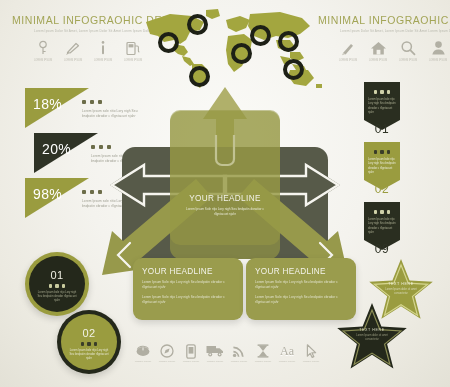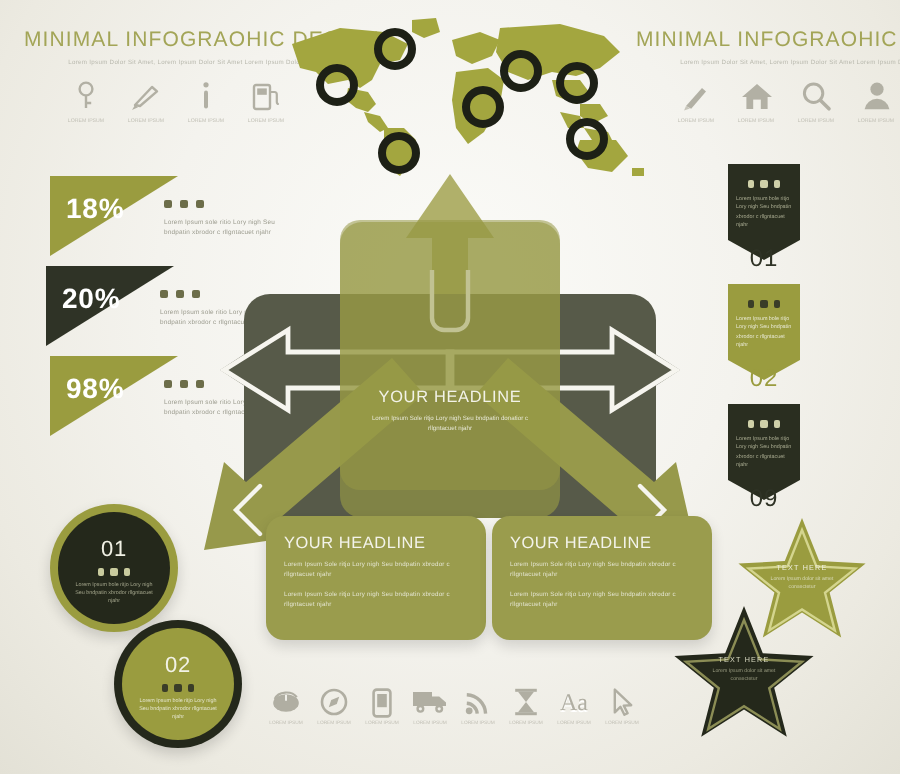--- a/index.html
+++ b/index.html
@@ -39,21 +39,21 @@
   .map{position:absolute;left:140px;top:6px;width:185px;height:82px;}
   .map svg{display:block;width:185px;height:82px;}
   .pin{position:absolute;border-radius:50%;border:4px solid #1d2016;background:transparent;}
 
   
   .banner{position:absolute;width:118px;height:40px;}
   .banner .tri{
     position:absolute;left:0;top:0;width:64px;height:40px;
   }
   .banner .pct{
-    position:absolute;left:8px;top:8px;font-size:14px;color:#fff;font-weight:700;letter-spacing:.4px;
+    position:absolute;left:8px;top:8px;font-size:14px;color:#fff;font-weight:400;letter-spacing:.4px;
   }
   .banner .dots{position:absolute;left:57px;top:12px;display:flex;gap:4px;}
   .banner .dots i{width:4px;height:4px;background:#6c6d49;border-radius:1px;display:block;}
   .banner .txt{
     position:absolute;left:57px;top:21px;width:58px;font-size:3.2px;line-height:1.65;
     color:#9b9b8e;letter-spacing:.1px;
   }
 
   
   .center{position:absolute;left:100px;top:85px;width:250px;height:200px;}
@@ -240,21 +240,21 @@
     </svg>
     <span class="pct">18%</span>
     <span class="dots">
         <i></i>
         <i></i>
         <i></i>
       </span>
     <span class="txt">Lorem Ipsum sole ritio Lory nigh Seu bndpatin xbrodor c rllgntacuet njahr</span>
   </div>
 
-  <div class="banner" style="left:23px;top:133px;">
+  <div class="banner" style="left:34px;top:133px;">
     <svg class="tri" viewBox="0 0 64 40" xmlns="http://www.w3.org/2000/svg" aria-hidden="true">
       <polygon points="0,0 64,0 0,40" fill="#2f3326"></polygon>
     </svg>
     <span class="pct">20%</span>
     <span class="dots">
         <i></i>
         <i></i>
         <i></i>
       </span>
     <span class="txt">Lorem Ipsum sole ritio Lory nigh Seu bndpatin xbrodor c rllgntacuet njahr</span>

